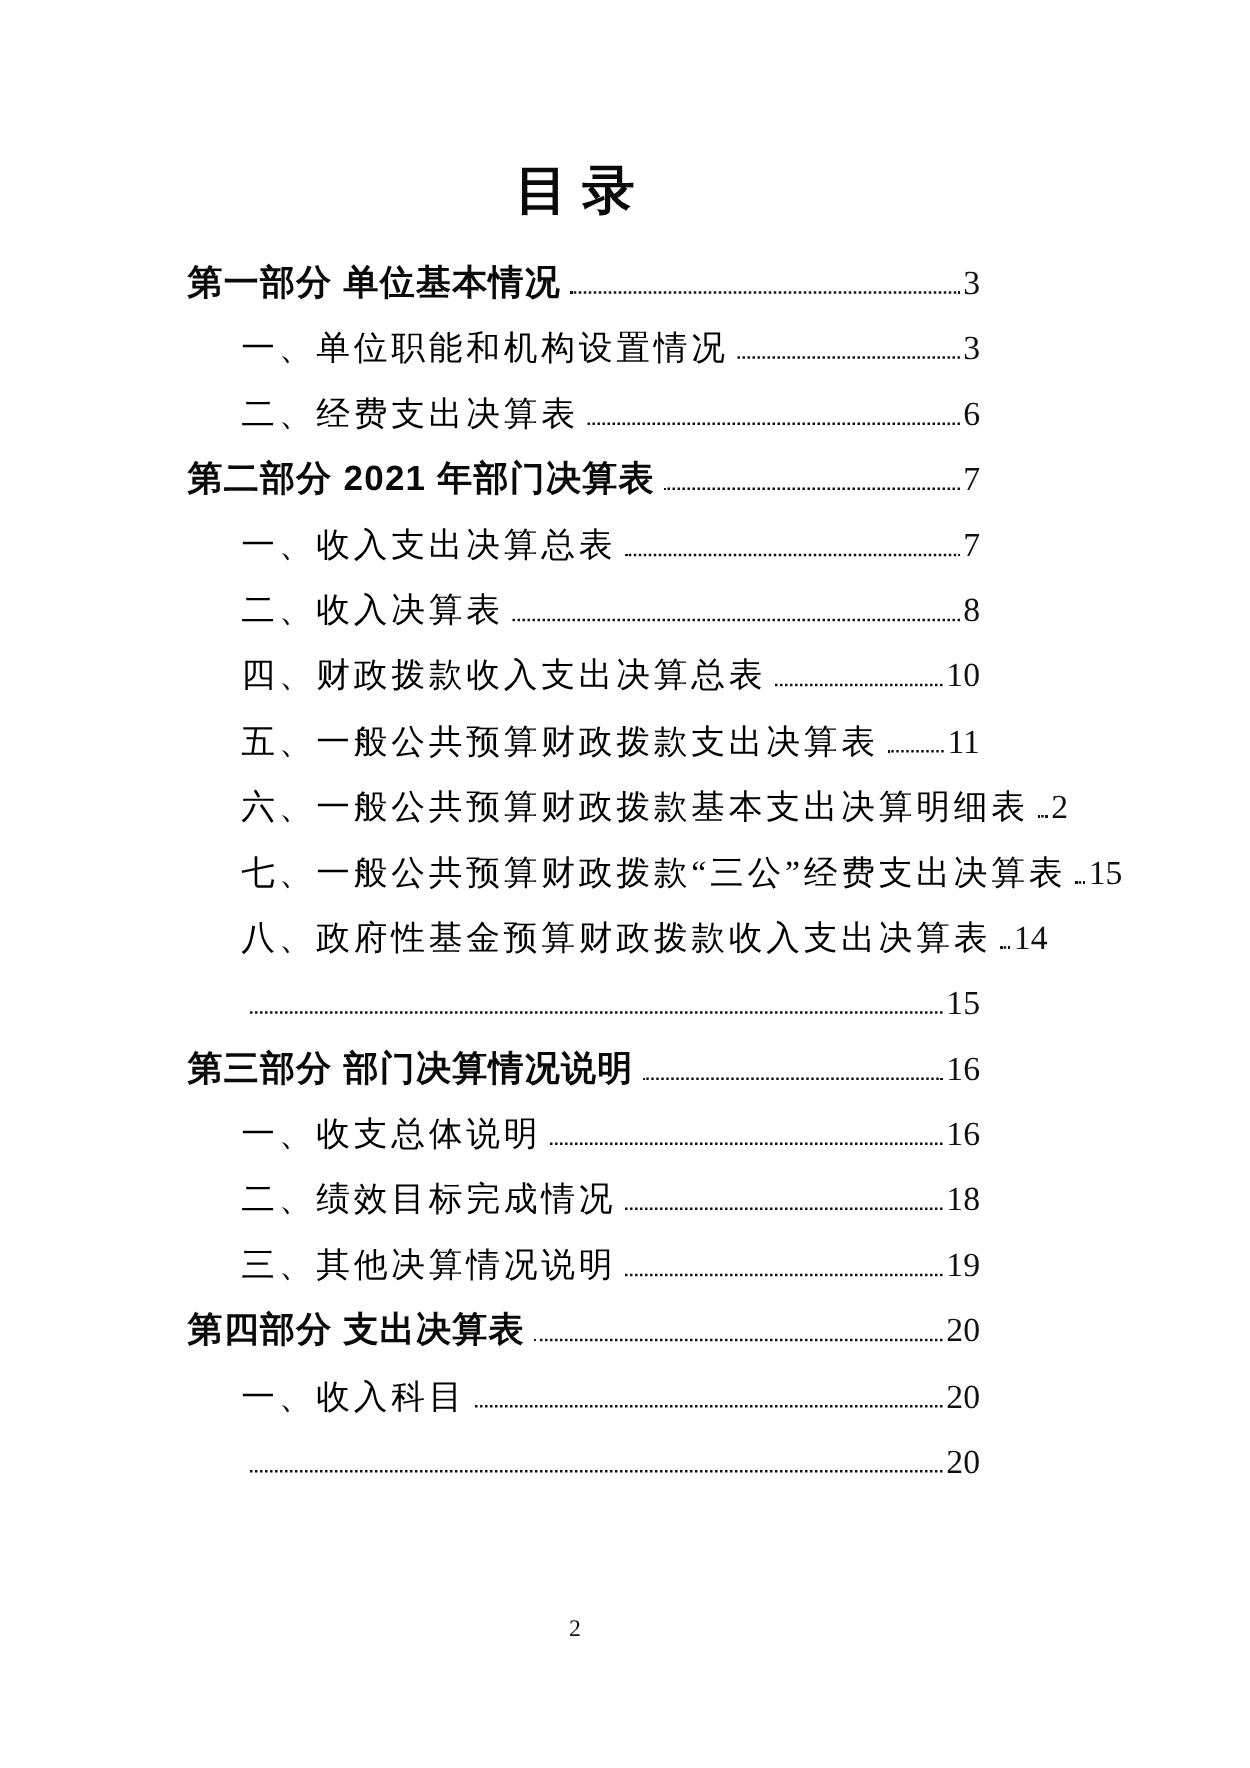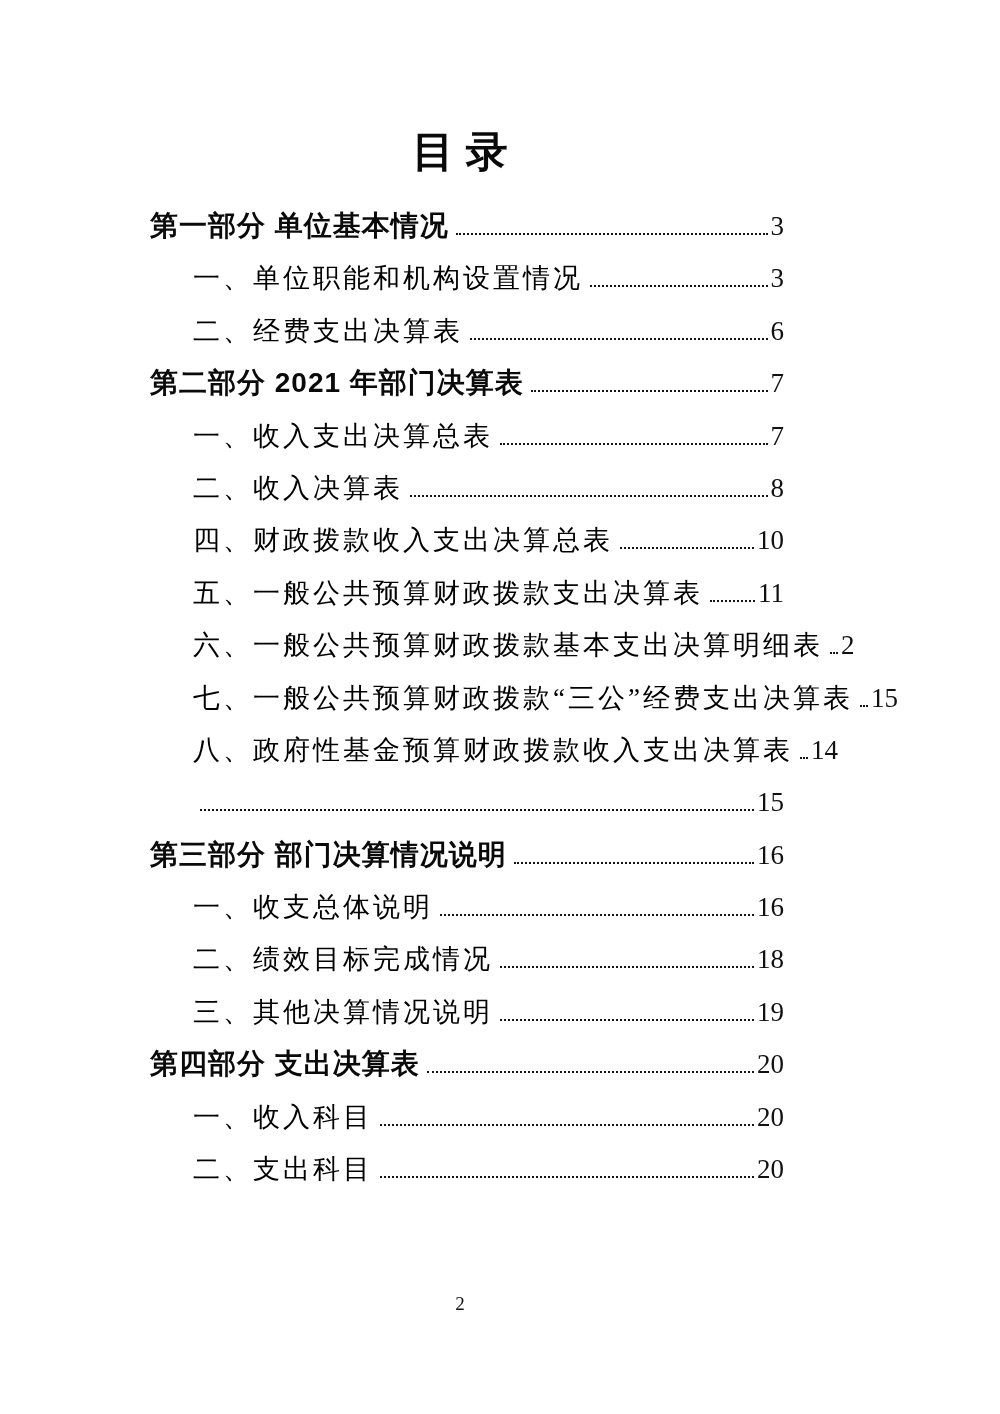--- a/index.html
+++ b/index.html
@@ -196,21 +196,20 @@
       <span class="toc-page">20</span>
     </div>
 
     <div class="toc-row level-2">
       <span class="toc-label">一、收入科目</span>
       <span class="toc-leader"></span>
       <span class="toc-page">20</span>
     </div>
 
     <div class="toc-row level-2">
-      <span class="toc-label">二、支出科目</span>
       <span class="toc-leader"></span>
       <span class="toc-page">20</span>
     </div>
 
   </div>
 
   <div class="page-number">2</div>
 
 </div>
 

